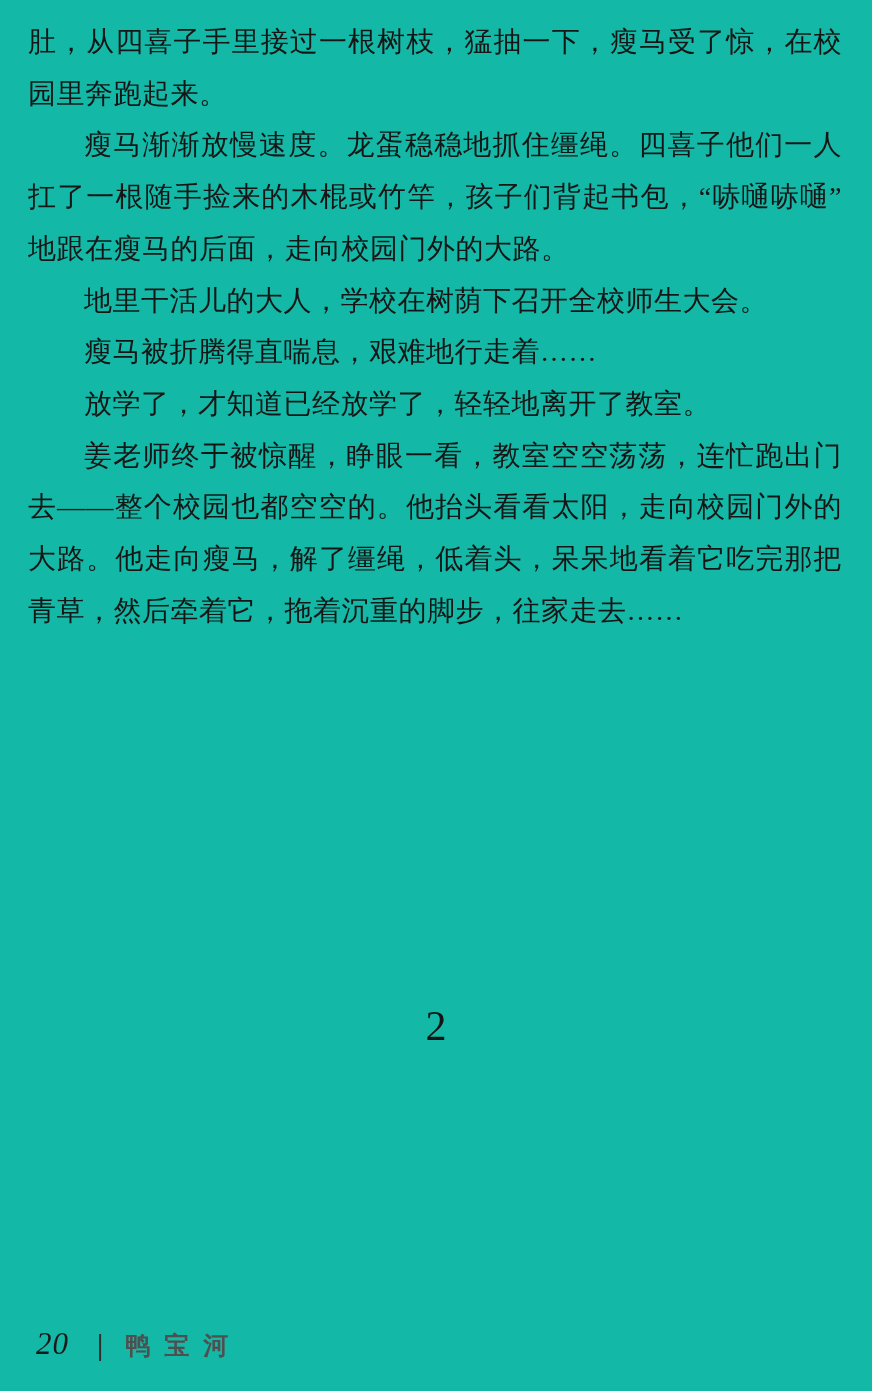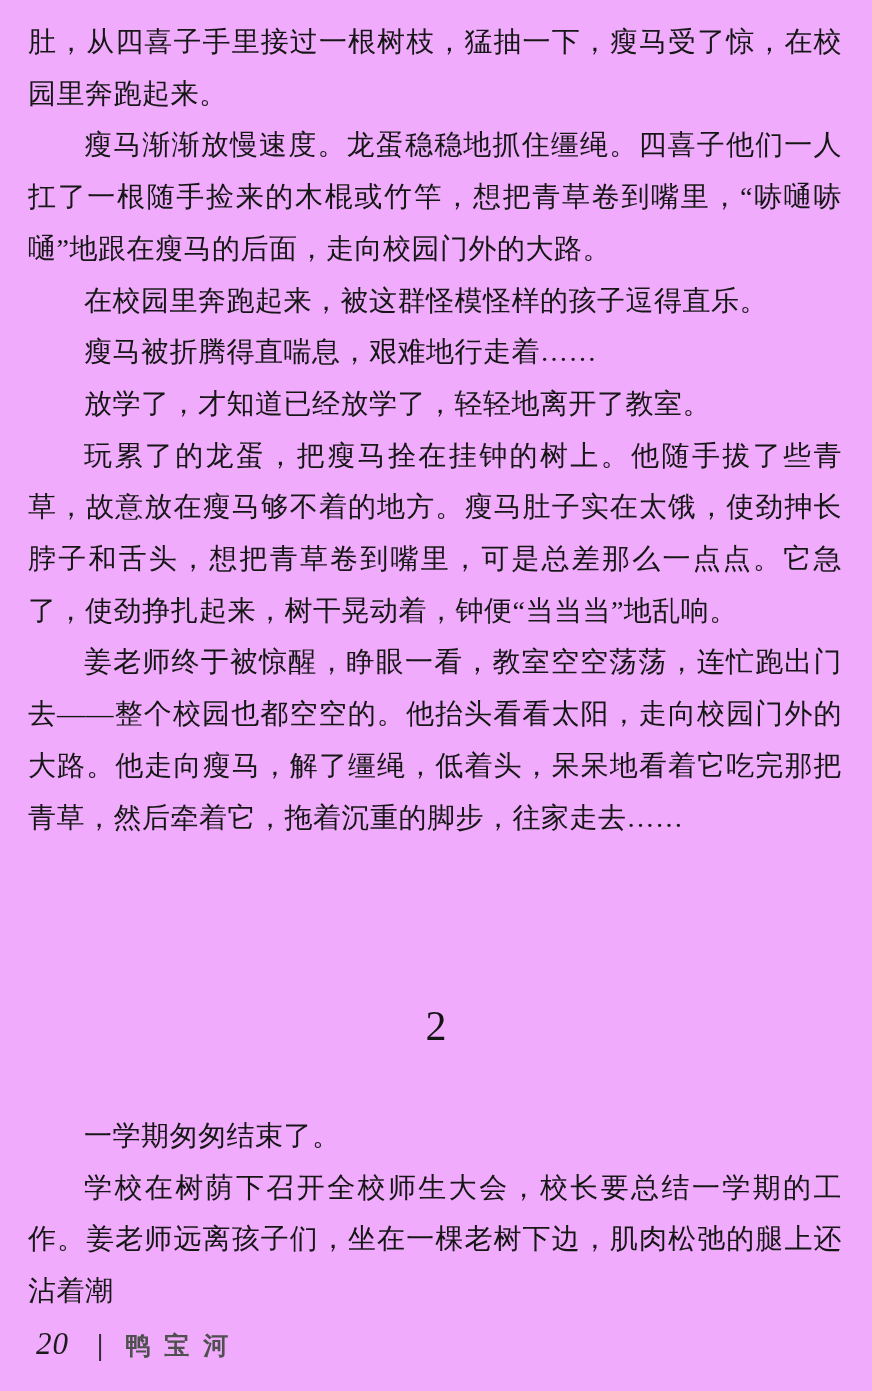--- a/index.html
+++ b/index.html
@@ -5,21 +5,21 @@
   html, body {
     margin: 0;
     padding: 0;
     background: #e8e8e8;
   }
   .page {
     position: relative;
     width: 872px;
     height: 1391px;
     margin: 0 auto;
-    background: #f0abfc;
+    background: #14b8a6;
     color: #161616;
     font-family: "Liberation Serif", "DejaVu Serif", serif;
     overflow: hidden;
   }
   .text-block {
     position: absolute;
     left: 28px;
     width: 814px;
   }
   .part1 { top: 16px; }
@@ -76,34 +76,29 @@
     font-weight: 700;
   }
 </style>
 </head>
 <body>
 
 <div class="page">
 
   <main class="text-block part1">
     <p class="continuation">肚，从四喜子手里接过一根树枝，猛抽一下，瘦马受了惊，在校园里奔跑起来。</p>
-    <p>瘦马渐渐放慢速度。龙蛋稳稳地抓住缰绳。四喜子他们一人扛了一根随手捡来的木棍或竹竿，想把青草卷到嘴里，“哧嗵哧嗵”地跟在瘦马的后面，走向校园门外的大路。</p>
-    <p>在校园里奔跑起来，被这群怪模怪样的孩子逗得直乐。</p>
+    <p>瘦马渐渐放慢速度。龙蛋稳稳地抓住缰绳。四喜子他们一人扛了一根随手捡来的木棍或竹竿，孩子们背起书包，“哧嗵哧嗵”地跟在瘦马的后面，走向校园门外的大路。</p>
+    <p>地里干活儿的大人，学校在树荫下召开全校师生大会。</p>
     <p>瘦马被折腾得直喘息，艰难地行走着……</p>
     <p>放学了，才知道已经放学了，轻轻地离开了教室。</p>
-    <p>玩累了的龙蛋，把瘦马拴在挂钟的树上。他随手拔了些青草，故意放在瘦马够不着的地方。瘦马肚子实在太饿，使劲抻长脖子和舌头，想把青草卷到嘴里，可是总差那么一点点。它急了，使劲挣扎起来，树干晃动着，钟便“当当当”地乱响。</p>
     <p>姜老师终于被惊醒，睁眼一看，教室空空荡荡，连忙跑出门去——整个校园也都空空的。他抬头看看太阳，走向校园门外的大路。他走向瘦马，解了缰绳，低着头，呆呆地看着它吃完那把青草，然后牵着它，拖着沉重的脚步，往家走去……</p>
   </main>
 
   <h2 class="section-number">2</h2>
 
-  <section class="text-block part2">
-    <p>一学期匆匆结束了。</p>
-    <p>学校在树荫下召开全校师生大会，校长要总结一学期的工作。姜老师远离孩子们，坐在一棵老树下边，肌肉松弛的腿上还沾着潮</p>
-  </section>
 
   <footer class="footer">
     <span class="page-number">20</span>
     <span class="footer-divider">|</span>
     <span class="book-title">鸭宝河</span>
   </footer>
 
 </div>
 
 </body></html>

